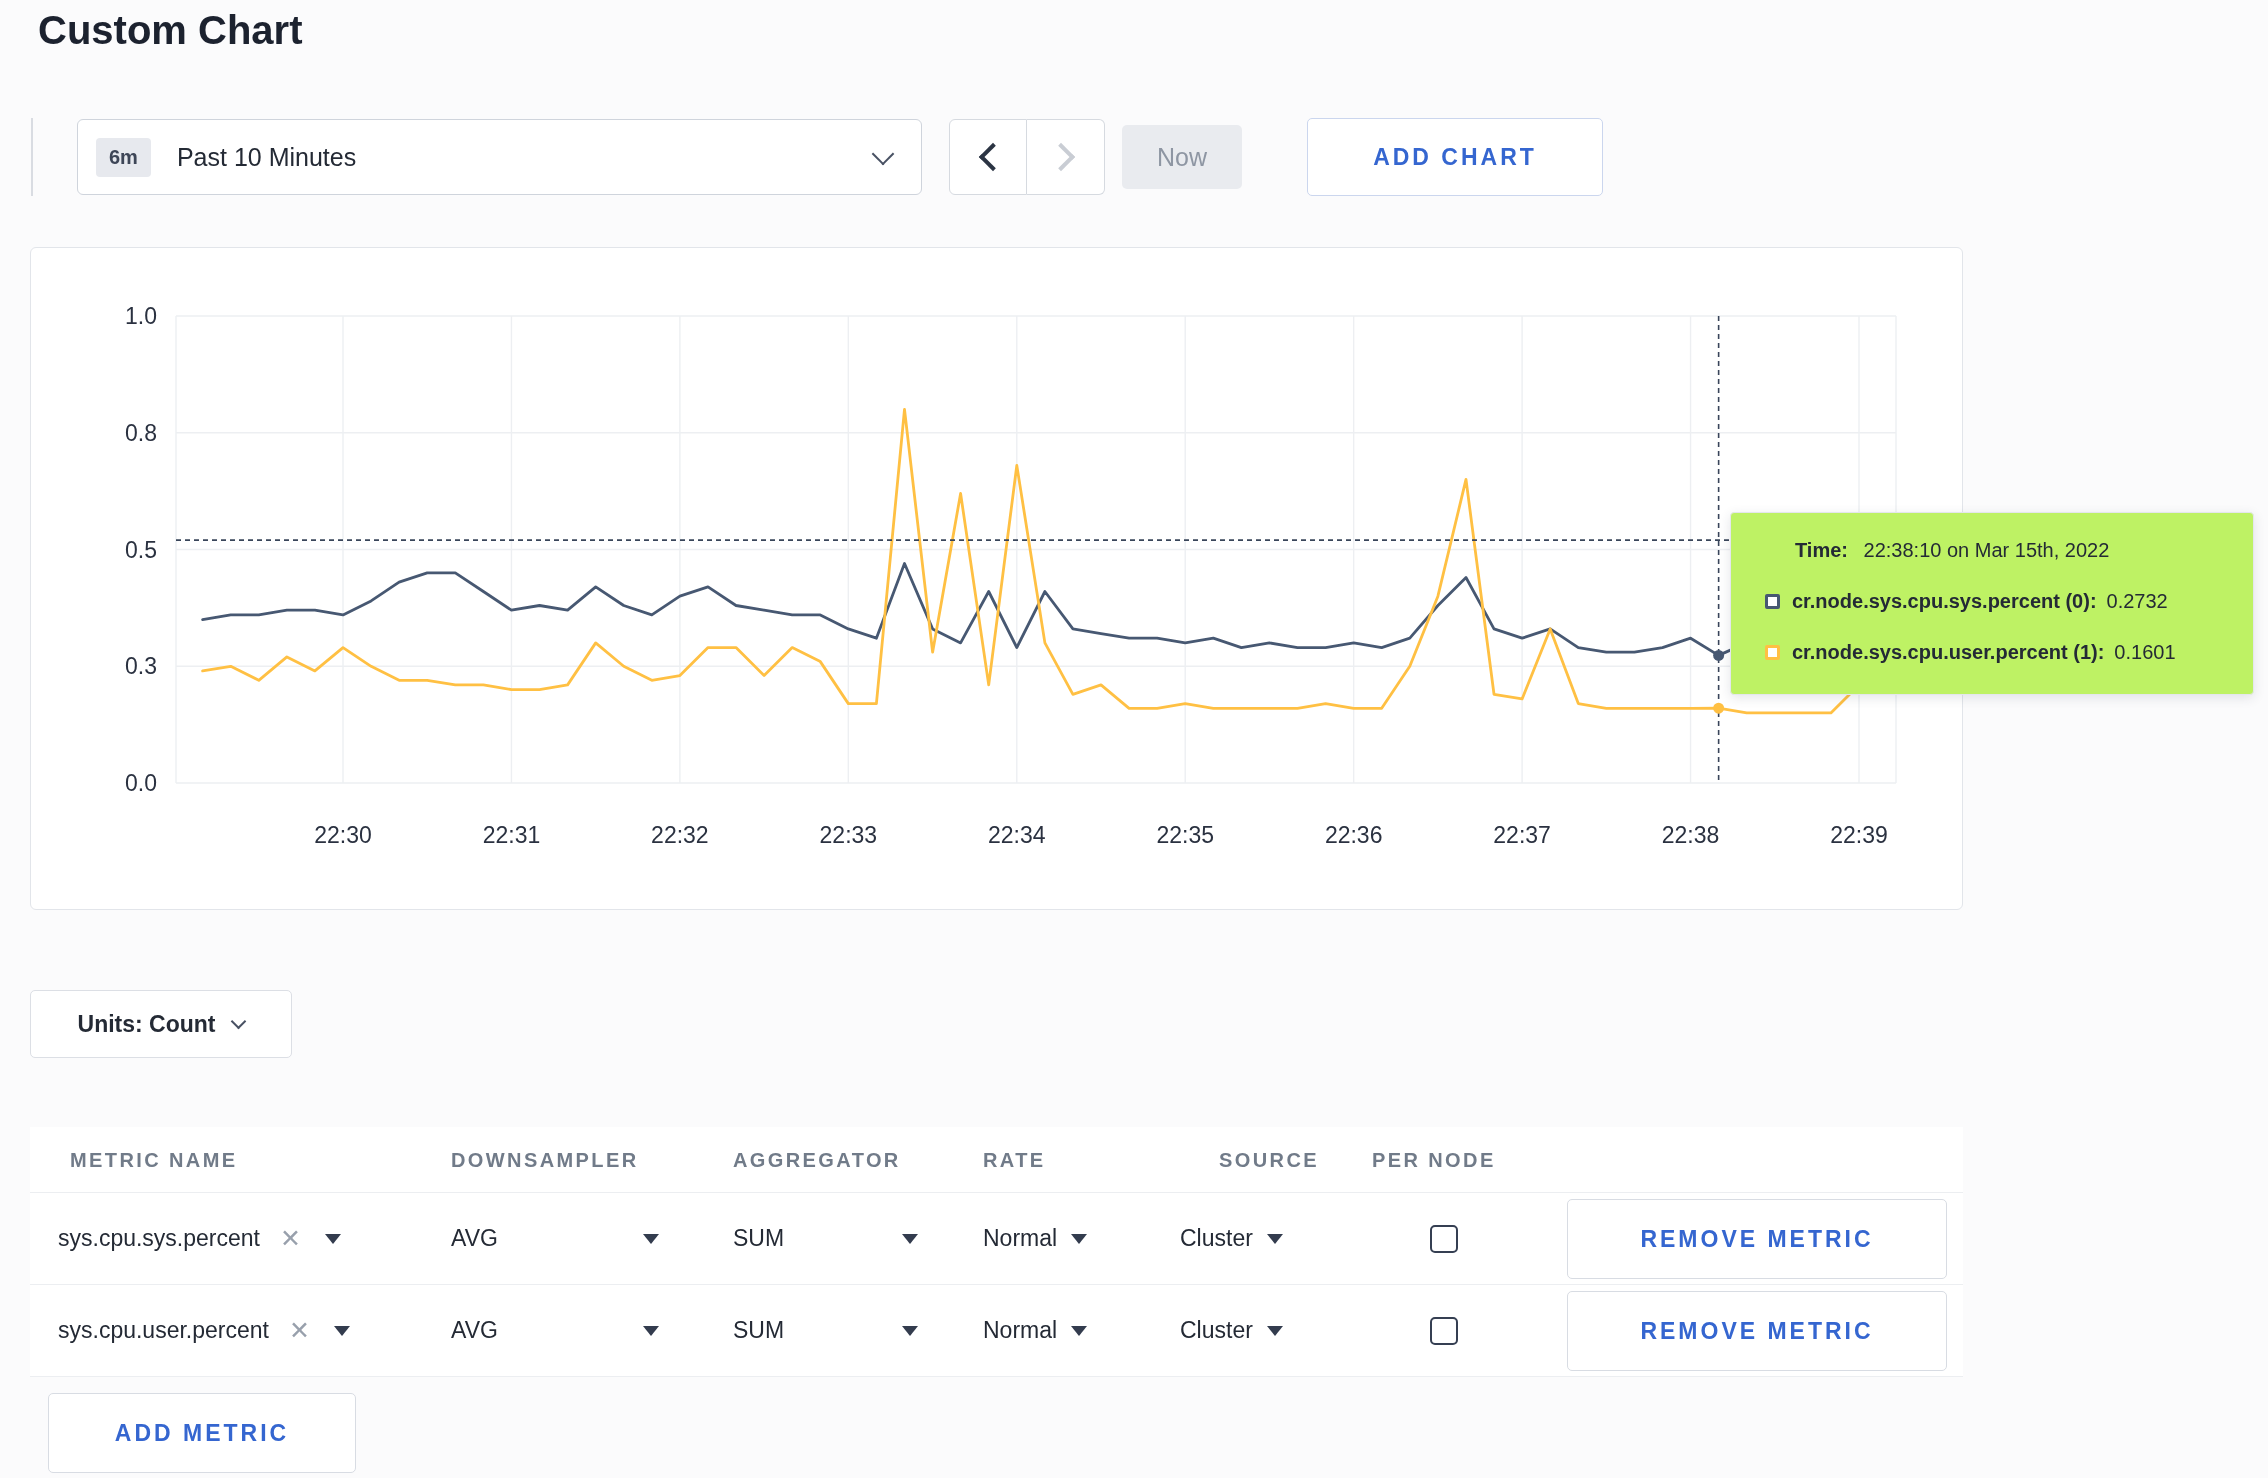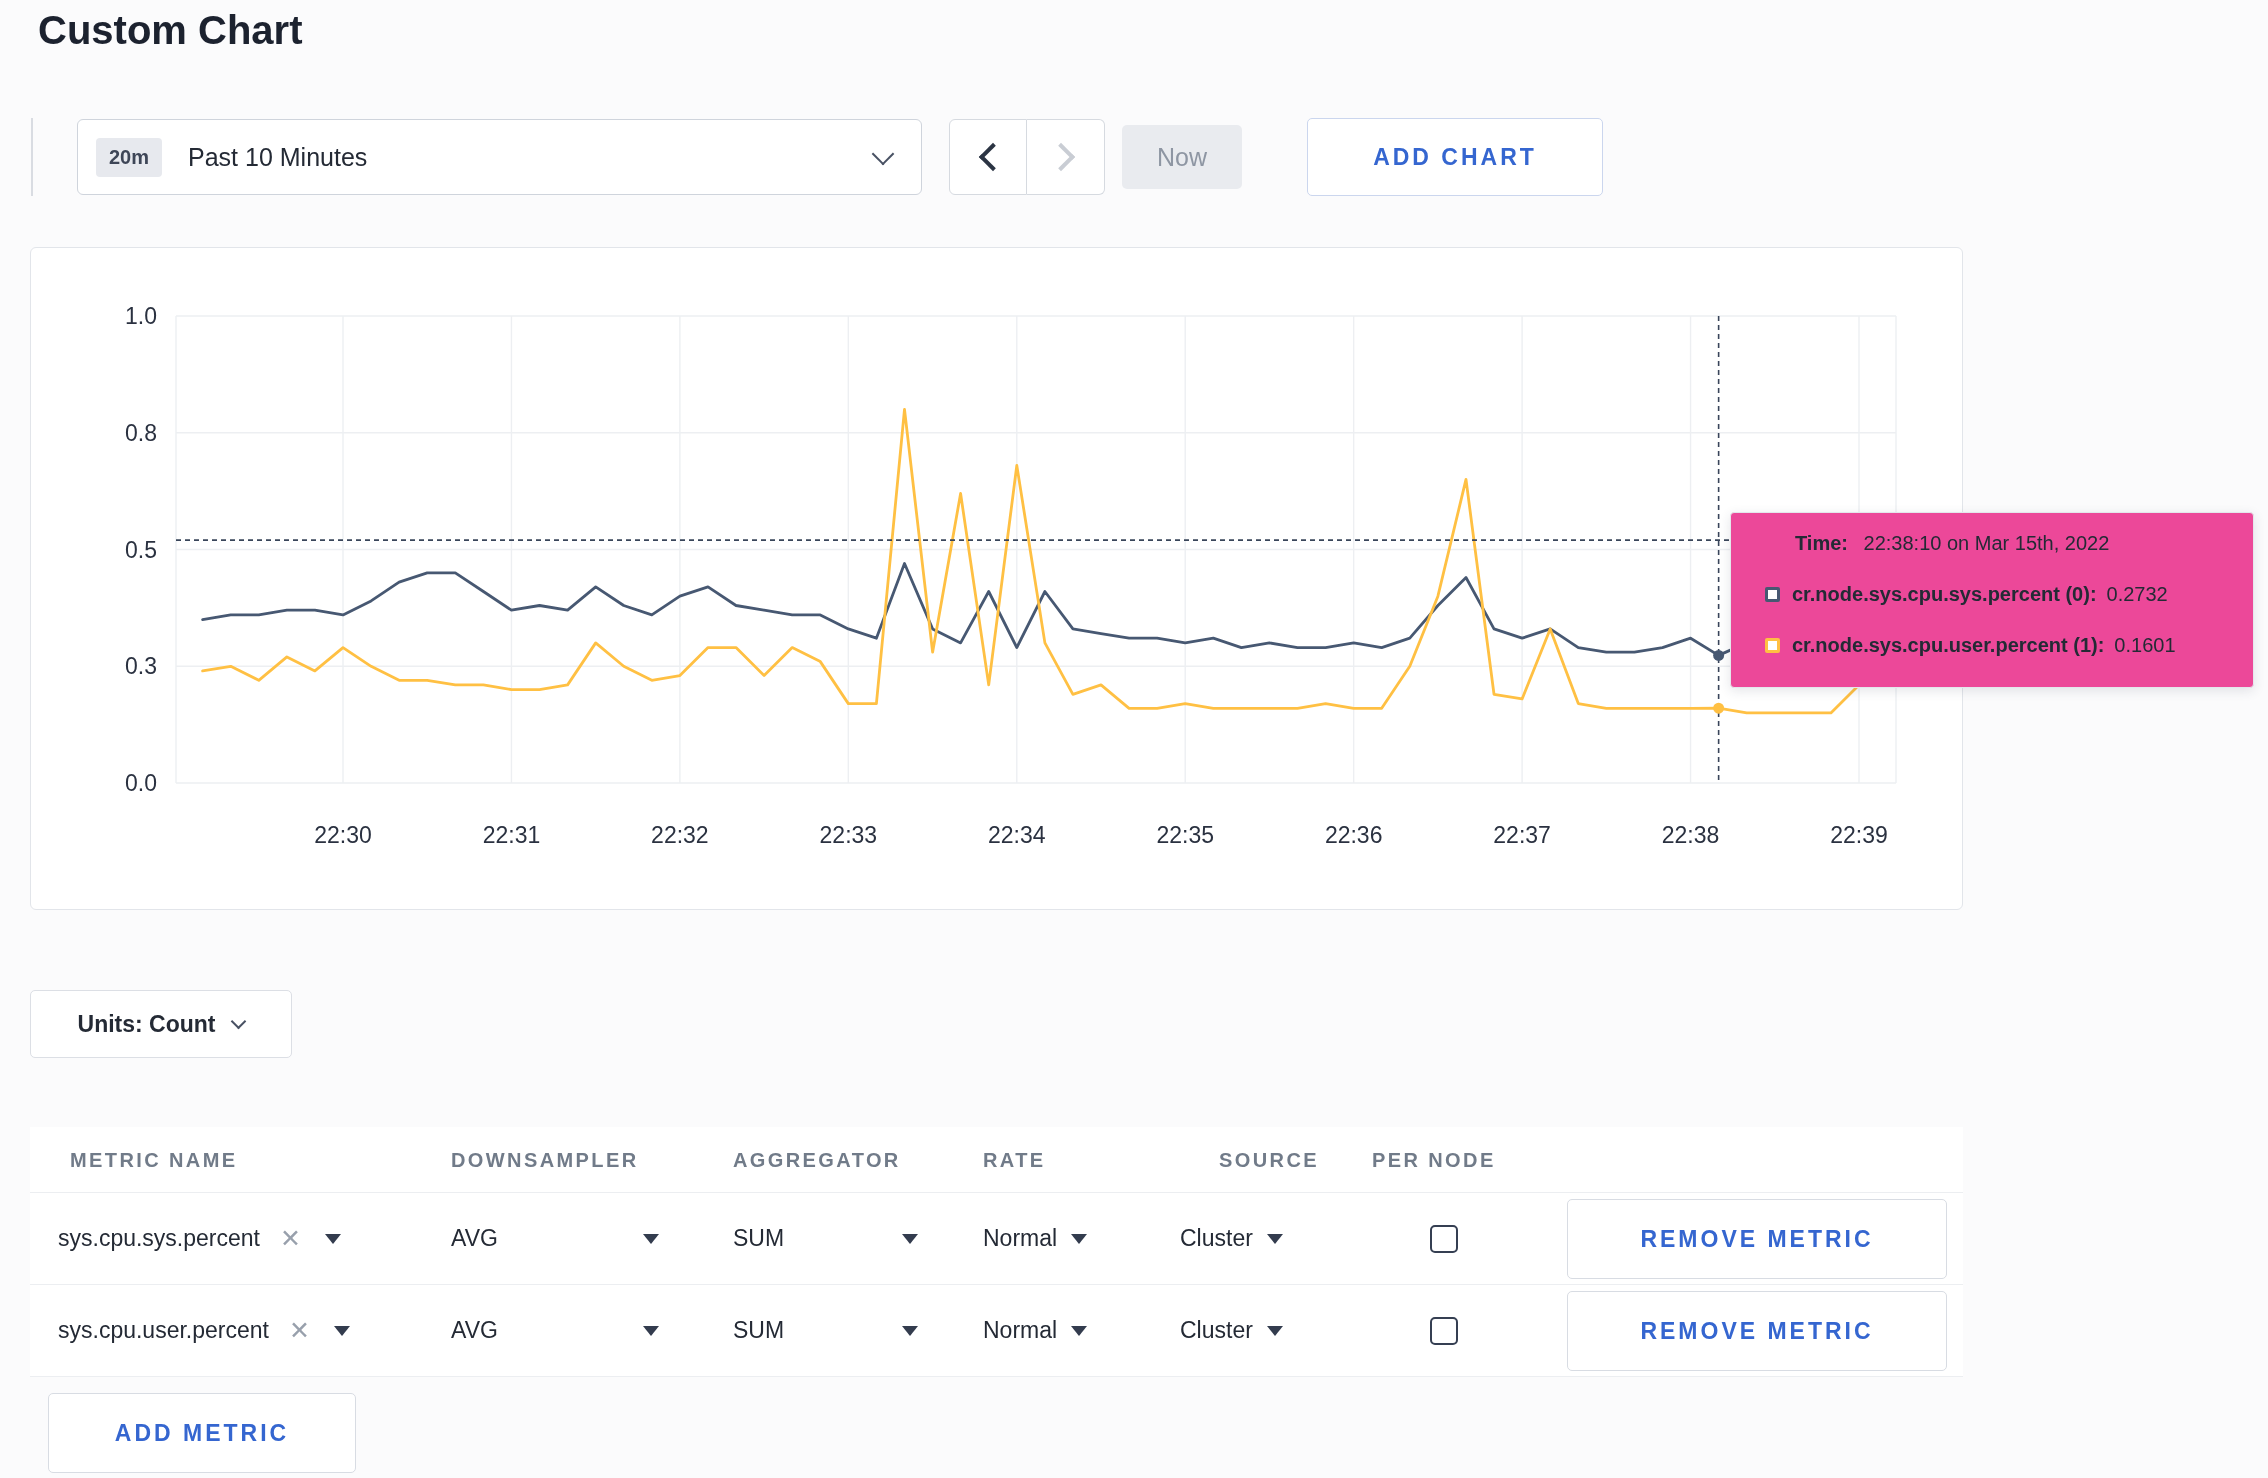--- a/index.html
+++ b/index.html
@@ -36,23 +36,23 @@
     font-size:23px; font-weight:600; letter-spacing:3px; font-family:inherit; cursor:pointer; }
   .add-chart-btn { margin-left:65px; width:296px; height:78px; border-color:#cbd6ee; }
 
   
   .chart-card { position:absolute; left:30px; top:247px; width:1933px; height:663px; background:#fff;
     border:1px solid #e2e5ea; border-radius:6px; }
   .chart-card svg { display:block; width:100%; height:100%; }
   .chart-card svg text { font-family:"Liberation Sans", sans-serif; }
 
   
-  .chart-tooltip { position:absolute; left:1730px; top:512px; width:524px; background:#ec4899;
+  .chart-tooltip { position:absolute; left:1730px; top:512px; width:524px; background:#bef264;
     border:1px solid #e4e7ec; border-radius:4px; box-shadow:0 3px 12px rgba(40,50,70,0.12);
-    padding:19px 26px 30px 34px; z-index:5; }
+    padding:26px 26px 30px 34px; z-index:5; }
   .tt-time { padding-left:30px; font-size:20px; }
   .tt-row { display:flex; align-items:center; font-size:20px; margin-top:28px; white-space:nowrap; }
   .tt-swatch { flex:0 0 auto; width:15px; height:15px; border:3px solid #000; border-radius:2px;
     margin-right:12px; background:#fff; }
   .tt-label { font-weight:700; margin-right:10px; }
 
   
   .units-btn { position:absolute; left:30px; top:990px; width:262px; height:68px; background:#fff;
     border:1px solid #dcdfe5; border-radius:5px; display:flex; align-items:center; justify-content:center;
     gap:18px; font-size:23px; font-weight:700; color:#242a35; font-family:inherit; cursor:pointer; }
@@ -87,21 +87,21 @@
 <body>
 
 <div class="page">
 
   <h1 class="page-title">Custom Chart</h1>
 
   <div class="toolbar">
     <div class="toolbar-divider"></div>
 
     <div class="time-select">
-      <span class="time-badge">20m</span>
+      <span class="time-badge">6m</span>
       <span class="time-label">Past 10 Minutes</span>
       <span class="chev-thin"></span>
     </div>
 
     <div class="pager">
       <button class="pager-btn prev">
         <span class="chev left"></span>
       </button>
       <button class="pager-btn next">
         <span class="chev right"></span>

